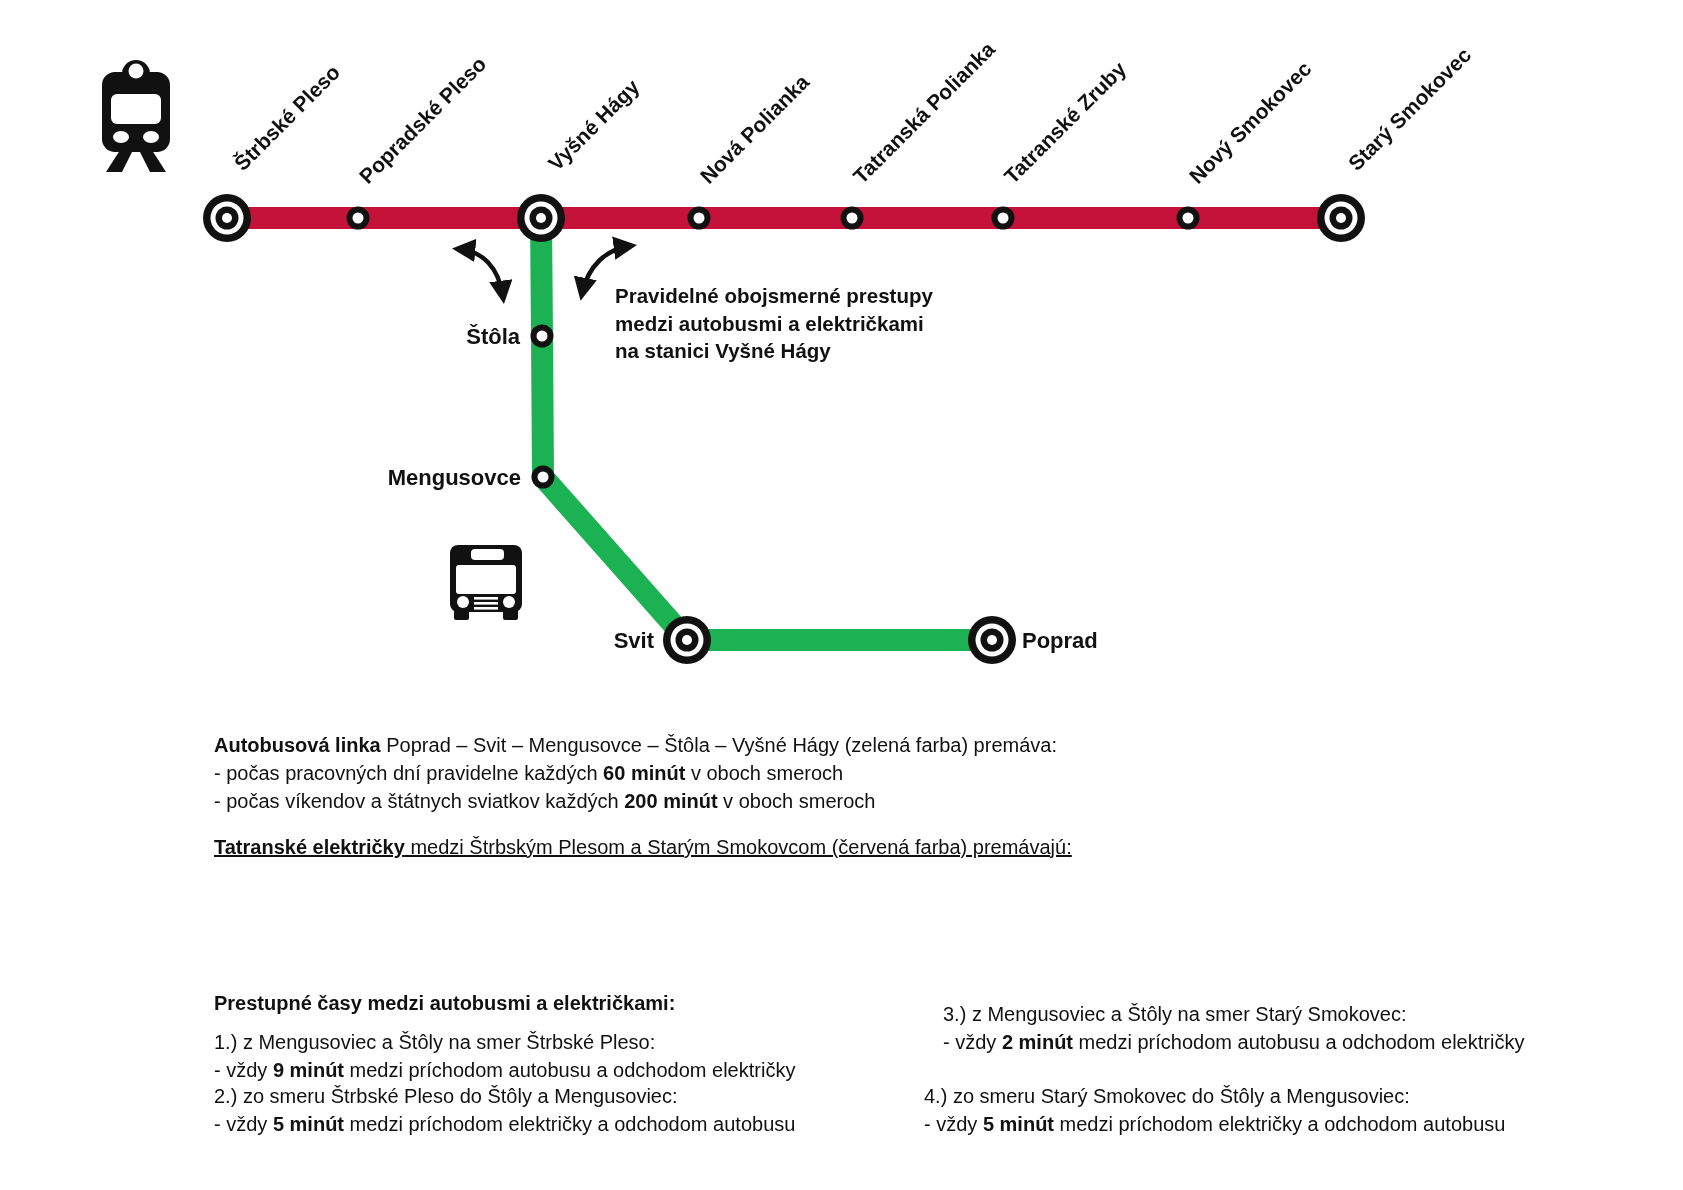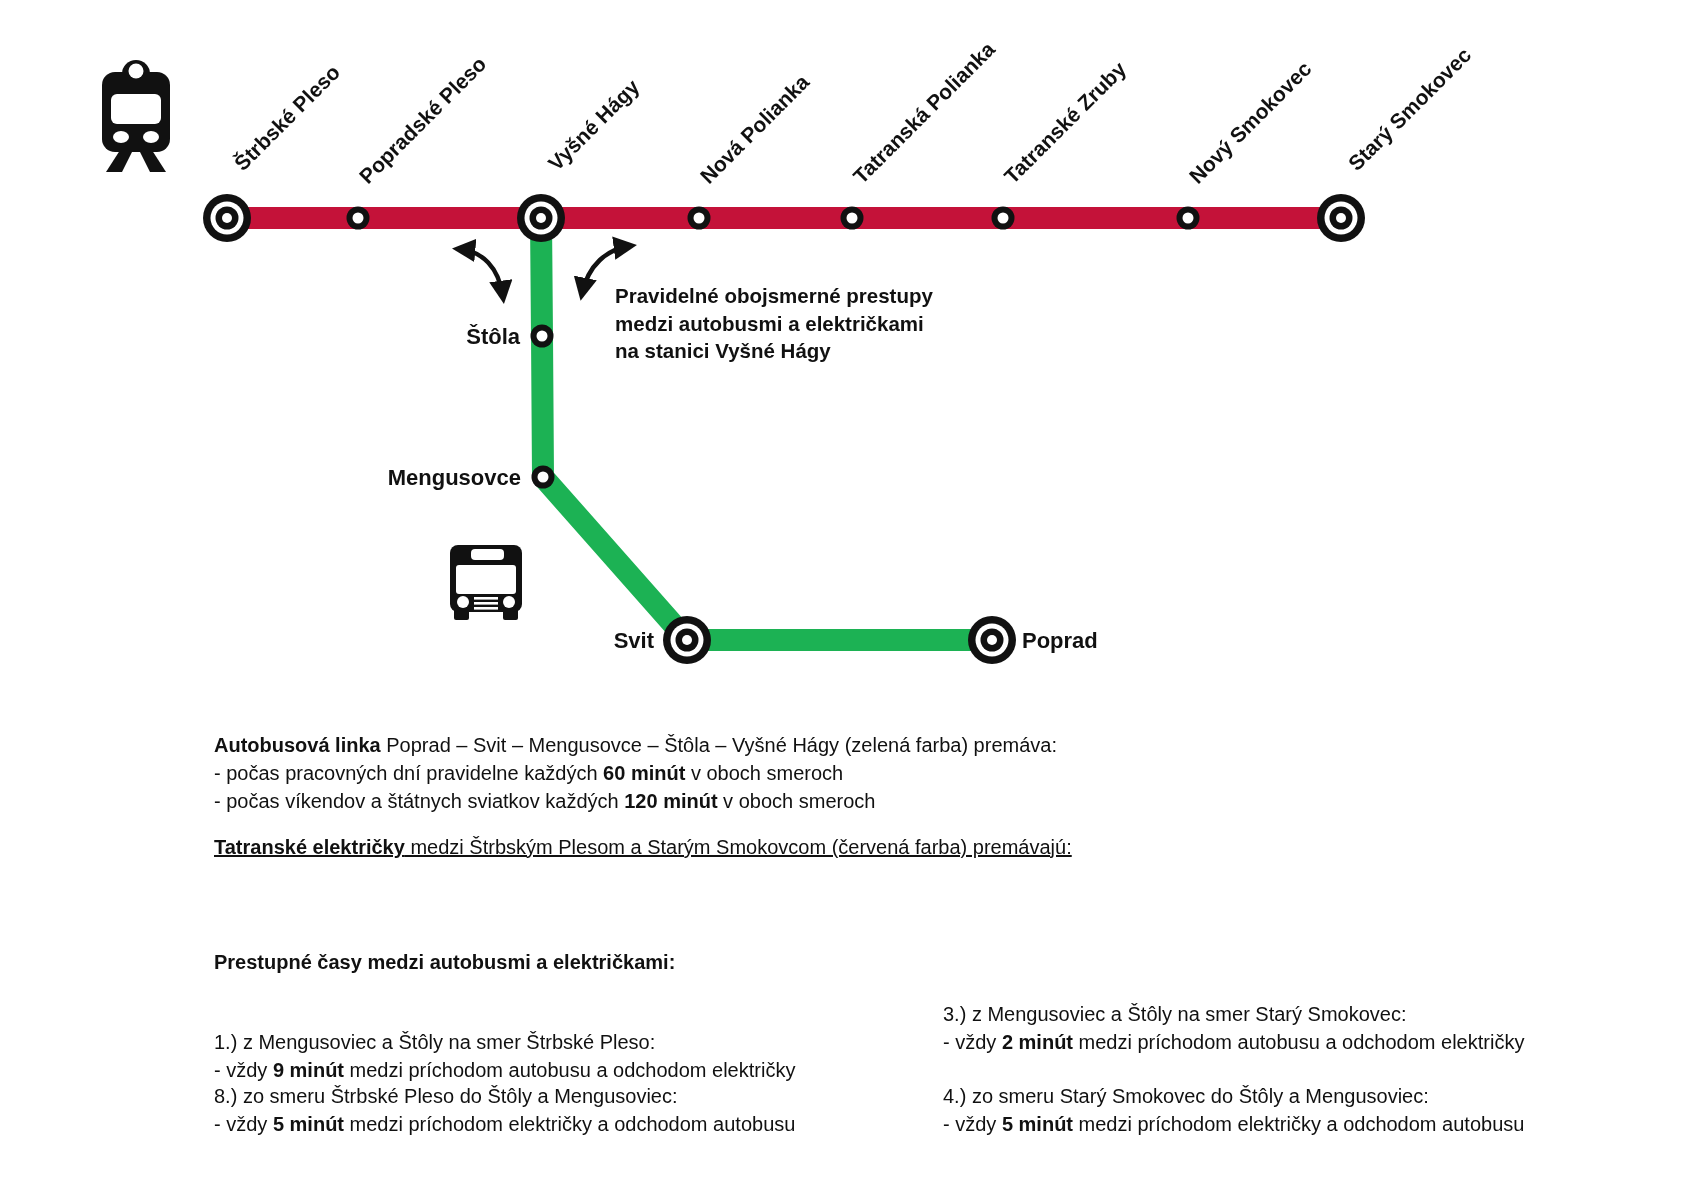--- a/index.html
+++ b/index.html
@@ -4,21 +4,21 @@
 <style>
   html,body{margin:0;padding:0;background:#fff;}
   .page{position:relative;width:1683px;height:1190px;background:#fff;overflow:hidden;
         font-family:"Liberation Sans",sans-serif;color:#111;}
   .map-svg{position:absolute;left:0;top:0;}
   .stn{font-size:21px;font-weight:700;fill:#111;}
   .bstn{font-size:22px;font-weight:700;fill:#111;}
   .note-svg{font-size:20.5px;font-weight:700;fill:#111;}
   .txt{position:absolute;font-size:20px;line-height:28px;color:#111;white-space:nowrap;}
   .txt b{font-weight:700;}
-  .heading{font-weight:700;}
+  .heading{font-weight:700;margin-top:41px;}
 </style>
 </head>
 <body>
 
 <div class="page">
 
   <svg class="map-svg" width="1683" height="680" viewBox="0 0 1683 680">
     <defs>
       <g id="stop-big">
         <circle r="24" fill="#111"></circle>
@@ -94,42 +94,42 @@
     <text class="bstn" x="1022" y="648" text-anchor="start">Poprad</text>
 
     <text class="note-svg" x="615" y="303">Pravidelné obojsmerné prestupy</text>
     <text class="note-svg" x="615" y="331">medzi autobusmi a električkami</text>
     <text class="note-svg" x="615" y="358">na stanici Vyšné Hágy</text>
   </svg>
 
   <div class="txt" style="left:214px; top:731px;">
     <div><b>Autobusová linka</b><span> Poprad – Svit – Mengusovce – Štôla – Vyšné Hágy (zelená farba) premáva:</span></div>
     <div><span>- počas pracovných dní pravidelne každých </span><b>60 minút</b><span> v oboch smeroch</span></div>
-    <div><span>- počas víkendov a štátnych sviatkov každých </span><b>120 minút</b><span> v oboch smeroch</span></div>
+    <div><span>- počas víkendov a štátnych sviatkov každých </span><b>200 minút</b><span> v oboch smeroch</span></div>
   </div>
 
   <div class="txt" style="left:214px; top:833px;text-decoration:underline;">
     <div><b>Tatranské električky</b><span> medzi Štrbským Plesom a Starým Smokovcom (červená farba) premávajú:</span></div>
   </div>
 
   <div class="txt heading" style="left:214px; top:948px;">Prestupné časy medzi autobusmi a električkami:</div>
 
   <div class="txt" style="left:214px; top:1028px;">
     <div>1.) z Mengusoviec a Štôly na smer Štrbské Pleso:</div>
     <div><span>- vždy </span><b>9 minút</b><span> medzi príchodom autobusu a odchodom električky</span></div>
   </div>
 
   <div class="txt" style="left:214px; top:1082px;">
-    <div>8.) zo smeru Štrbské Pleso do Štôly a Mengusoviec:</div>
+    <div>2.) zo smeru Štrbské Pleso do Štôly a Mengusoviec:</div>
     <div><span>- vždy </span><b>5 minút</b><span> medzi príchodom električky a odchodom autobusu</span></div>
   </div>
 
   <div class="txt" style="left:943px; top:1000px;">
     <div>3.) z Mengusoviec a Štôly na smer Starý Smokovec:</div>
     <div><span>- vždy </span><b>2 minút</b><span> medzi príchodom autobusu a odchodom električky</span></div>
   </div>
 
-  <div class="txt" style="left:943px; top:1082px;">
+  <div class="txt" style="left:924px; top:1082px;">
     <div>4.) zo smeru Starý Smokovec do Štôly a Mengusoviec:</div>
     <div><span>- vždy </span><b>5 minút</b><span> medzi príchodom električky a odchodom autobusu</span></div>
   </div>
 
 </div>
 
 </body></html>

